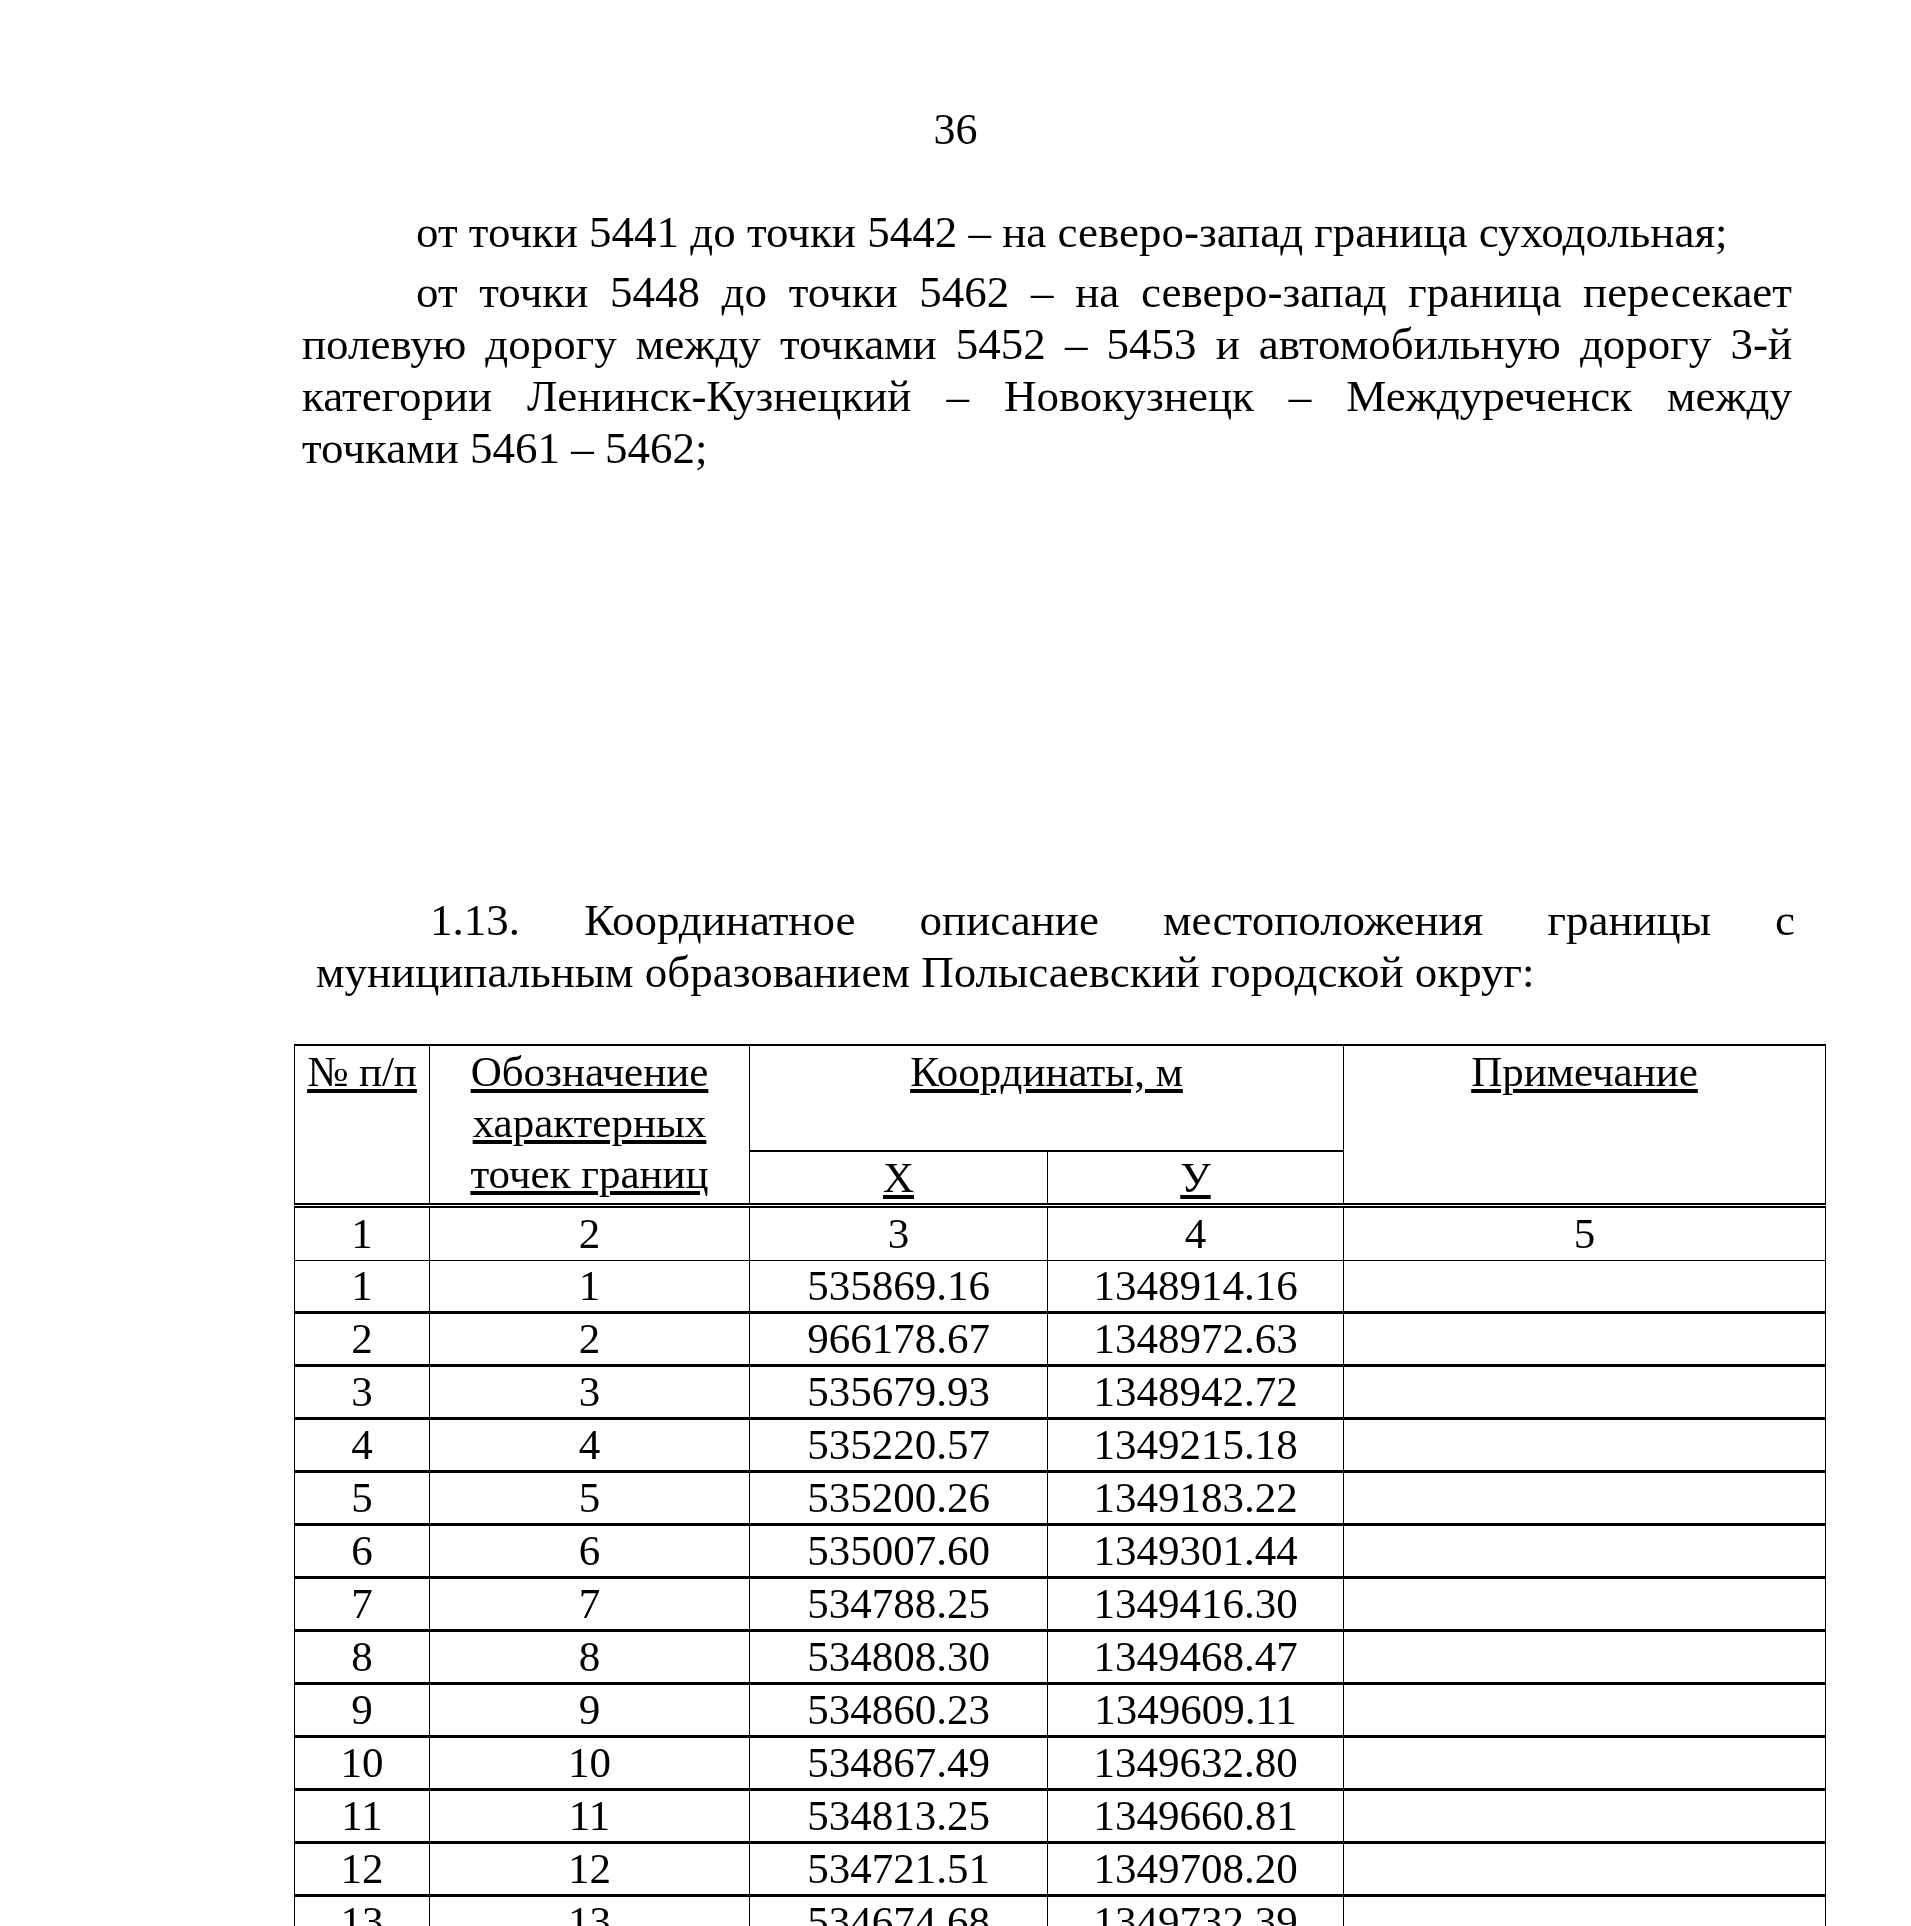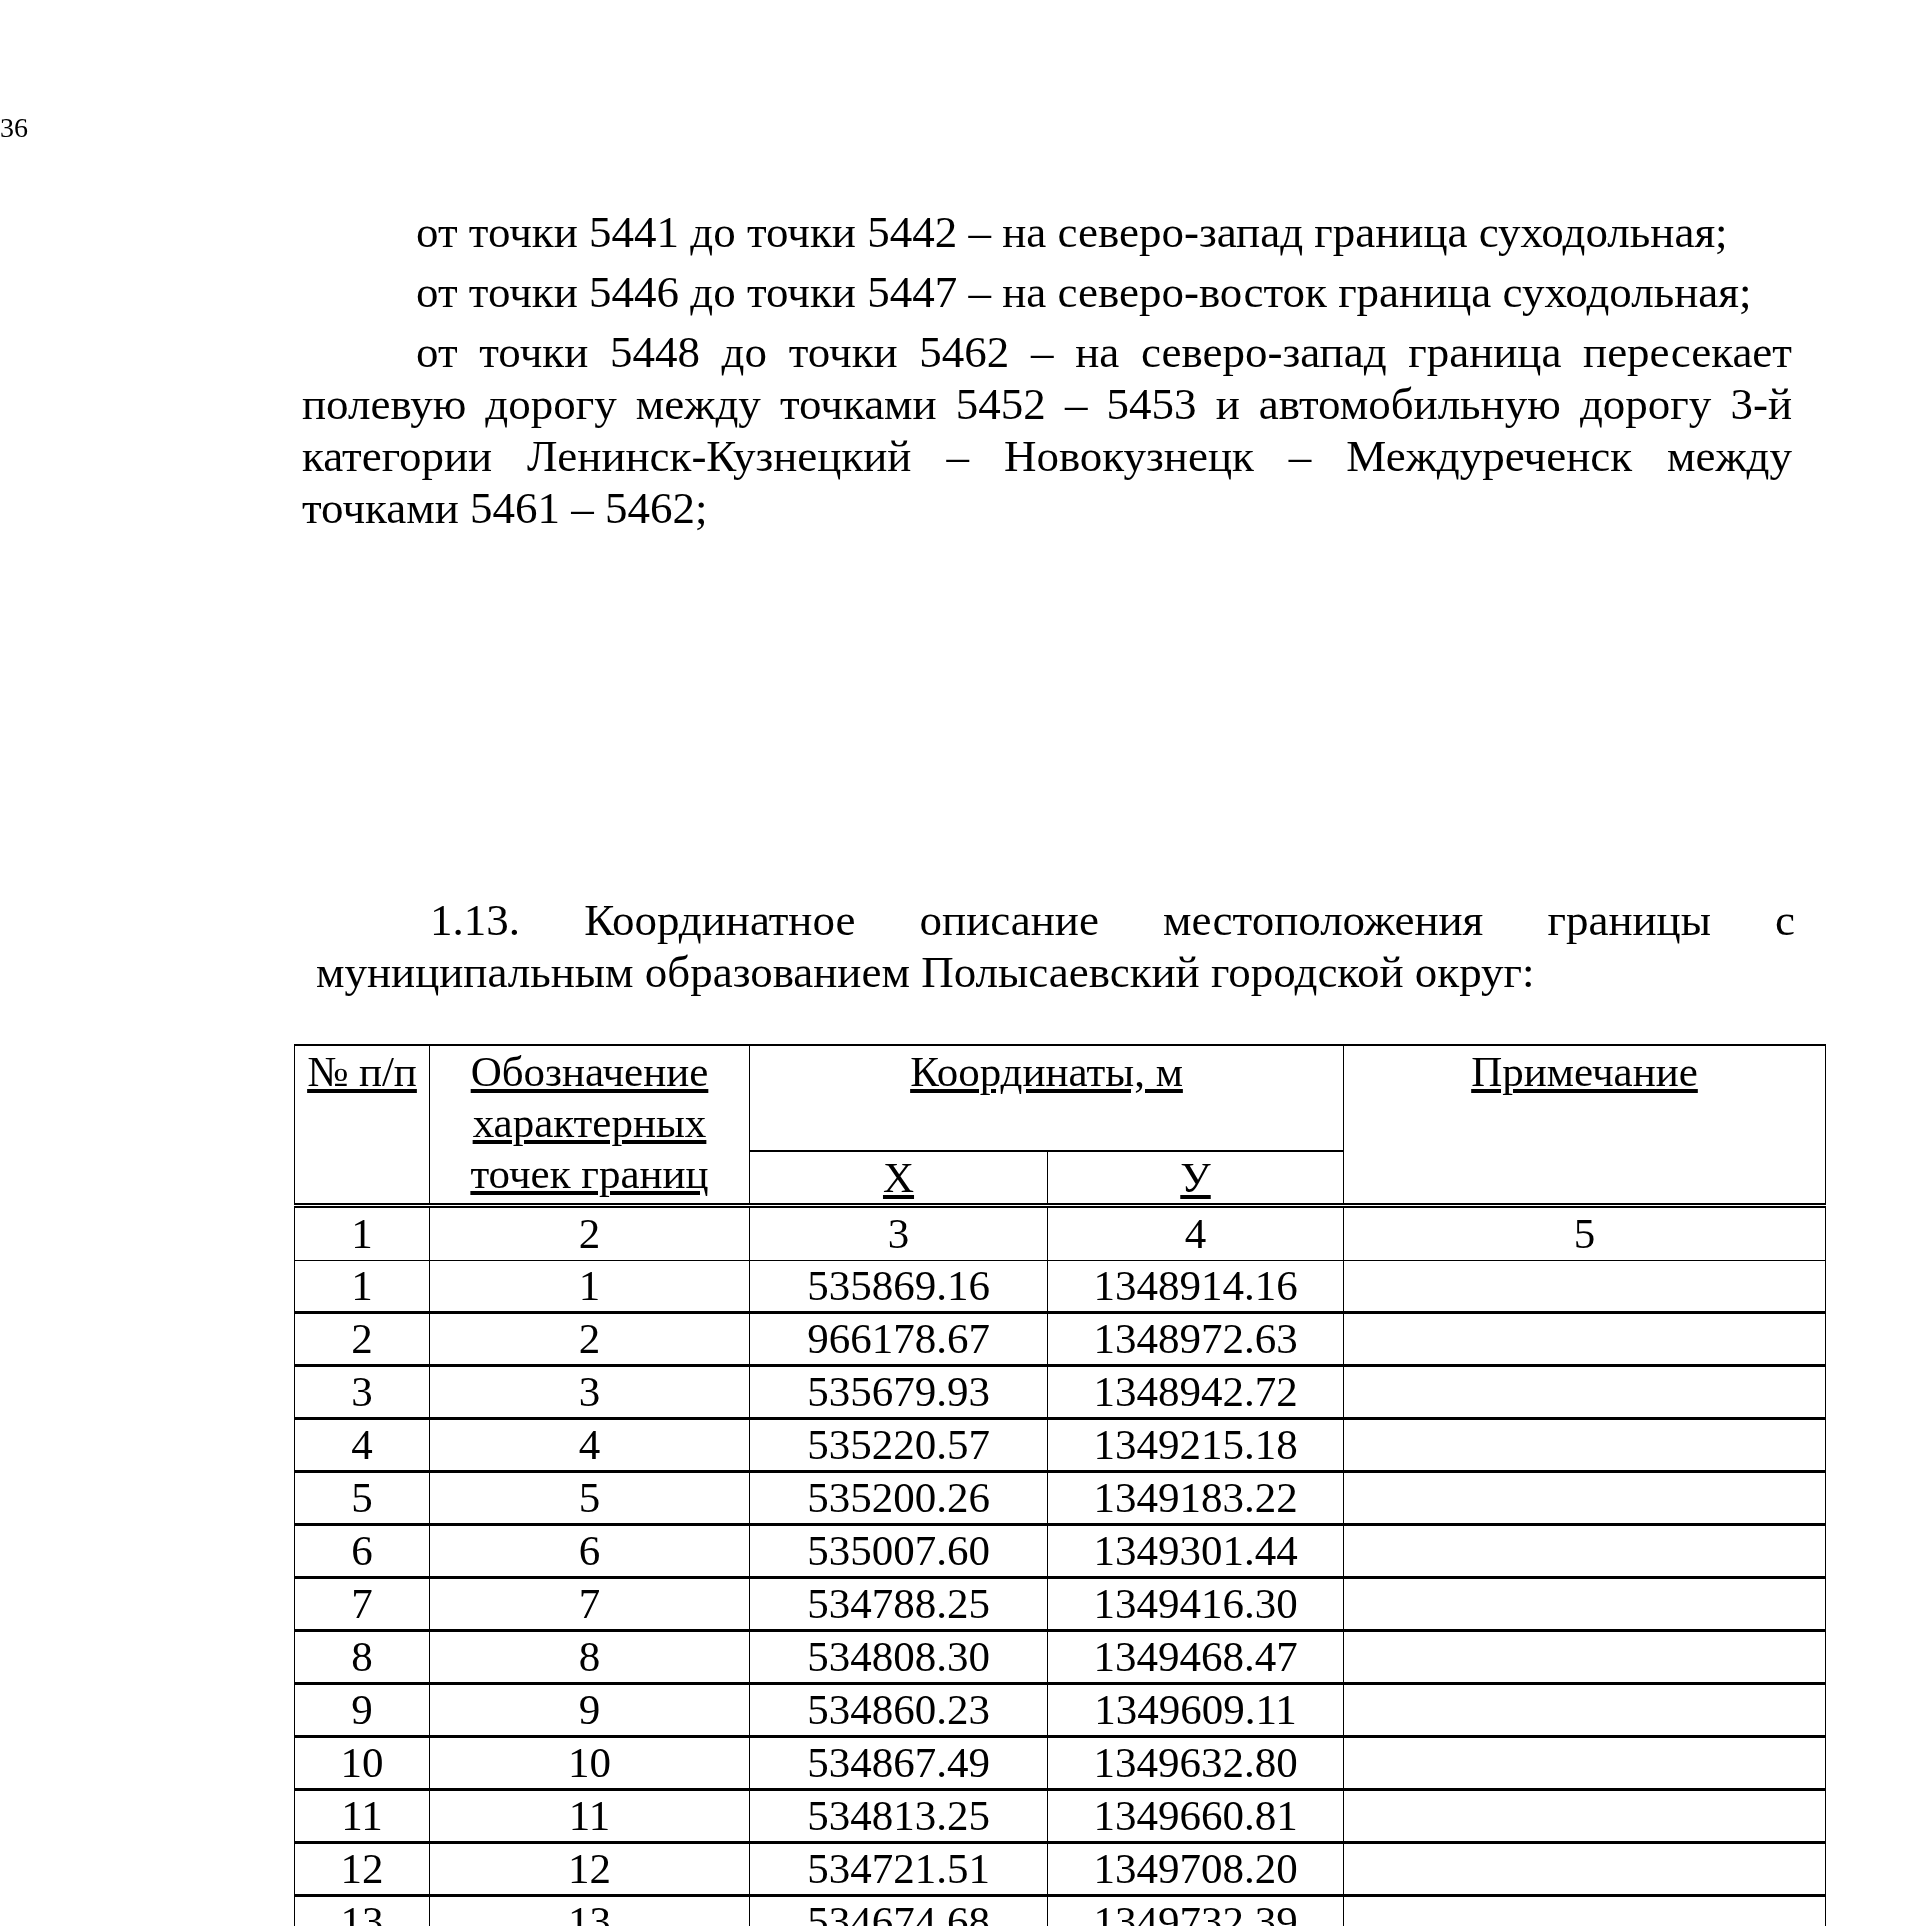--- a/index.html
+++ b/index.html
@@ -1,19 +1,19 @@
 <!DOCTYPE html>
 <html style="font-size:6.2px"><head>
 <meta charset="utf-8">
 <style>
   html, body { margin:0; padding:0; background:#ffffff; }
   body { width:1911px; height:2703px; position:relative; overflow:hidden;
          font-family:"Liberation Serif", "DejaVu Serif", serif; color:#000; }
-  .page-number { position:absolute; top:112px; left:0; width:100%; 
-                 font-size:28px; }
+  .page-number { position:absolute; top:104px; left:0; width:100%; text-align:center;
+                 font-size:44px; }
   .para { position:absolute; left:294px; width:1506px; font-size:45px; line-height:52px;
           text-align:justify; text-align-last:left; }
   .para .p { text-indent:114px; margin:8px; }
   #body-text { top:198px; }
   #section-heading { top:886px; left:308px; width:1495px; }
   table.coords { position:absolute; left:294px; top:1044px; width:1530px; border-collapse:collapse;
                  font-size:43px; table-layout:fixed; }
   table.coords td, table.coords th { border:1.5px solid #000; text-align:center; vertical-align:top;
                  font-weight:normal; padding:0; line-height:51px; }
   table.coords thead th { border-width:2.3px 1.5px;text-decoration:underline; }
@@ -25,21 +25,20 @@
   col.c1 { width:135px; } col.c2 { width:320px; } col.c3 { width:298px; }
   col.c4 { width:296px; } col.c5 { width:482px; }
 </style>
 </head>
 <body>
 
 <div class="page-number">36</div>
 
 <div class="para" id="body-text">
   <p class="p">от точки 5441 до точки 5442 – на северо-запад граница суходольная;</p>
-  <p class="p">от точки 5446 до точки 5447 – на северо-восток граница суходольная;</p>
   <p class="p">от точки 5448 до точки 5462 – на северо-запад граница пересекает полевую дорогу между точками 5452 – 5453 и автомобильную дорогу 3-й категории Ленинск-Кузнецкий – Новокузнецк – Междуреченск между точками 5461 – 5462;</p>
 </div>
 
 <div class="para" id="section-heading">
   <p class="p">1.13. Координатное описание местоположения границы с муниципальным образованием Полысаевский городской округ:</p>
 </div>
 
 <table class="coords">
   <colgroup>
       <col class="c1">

